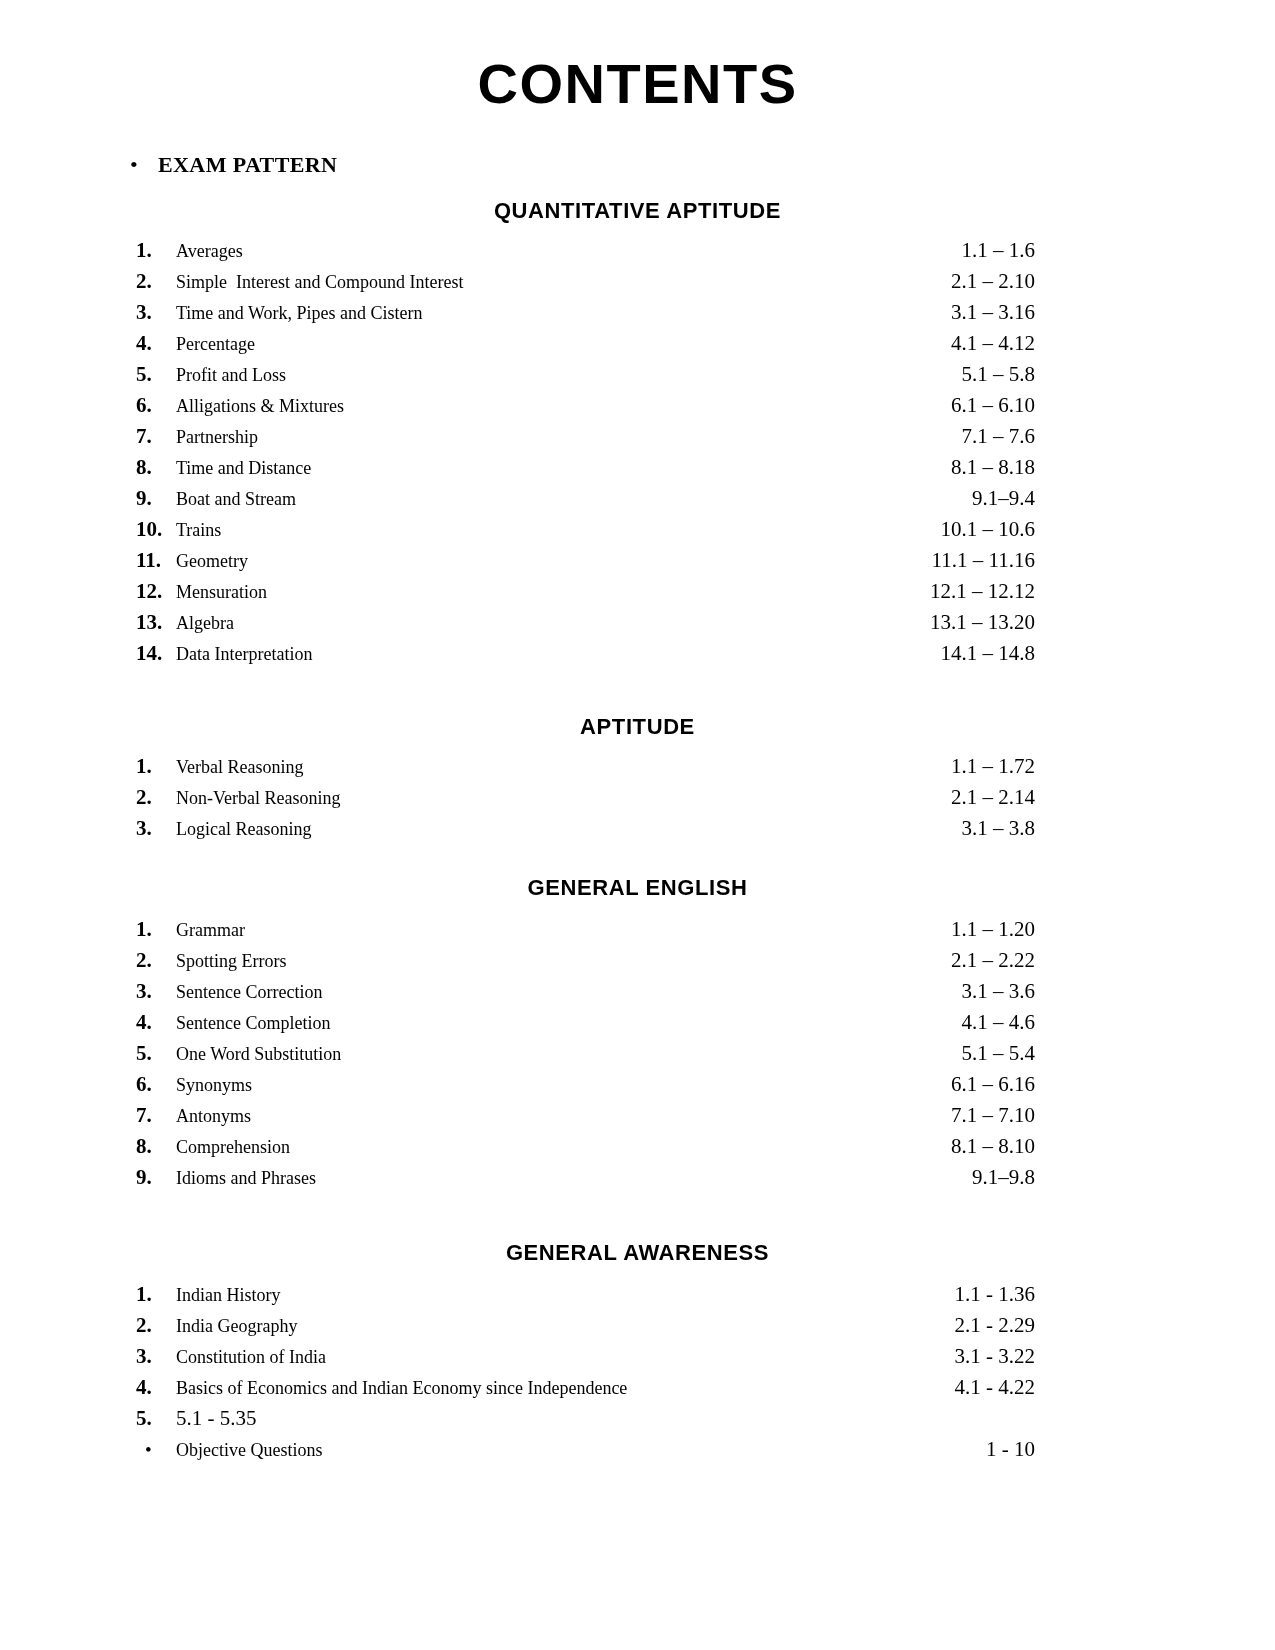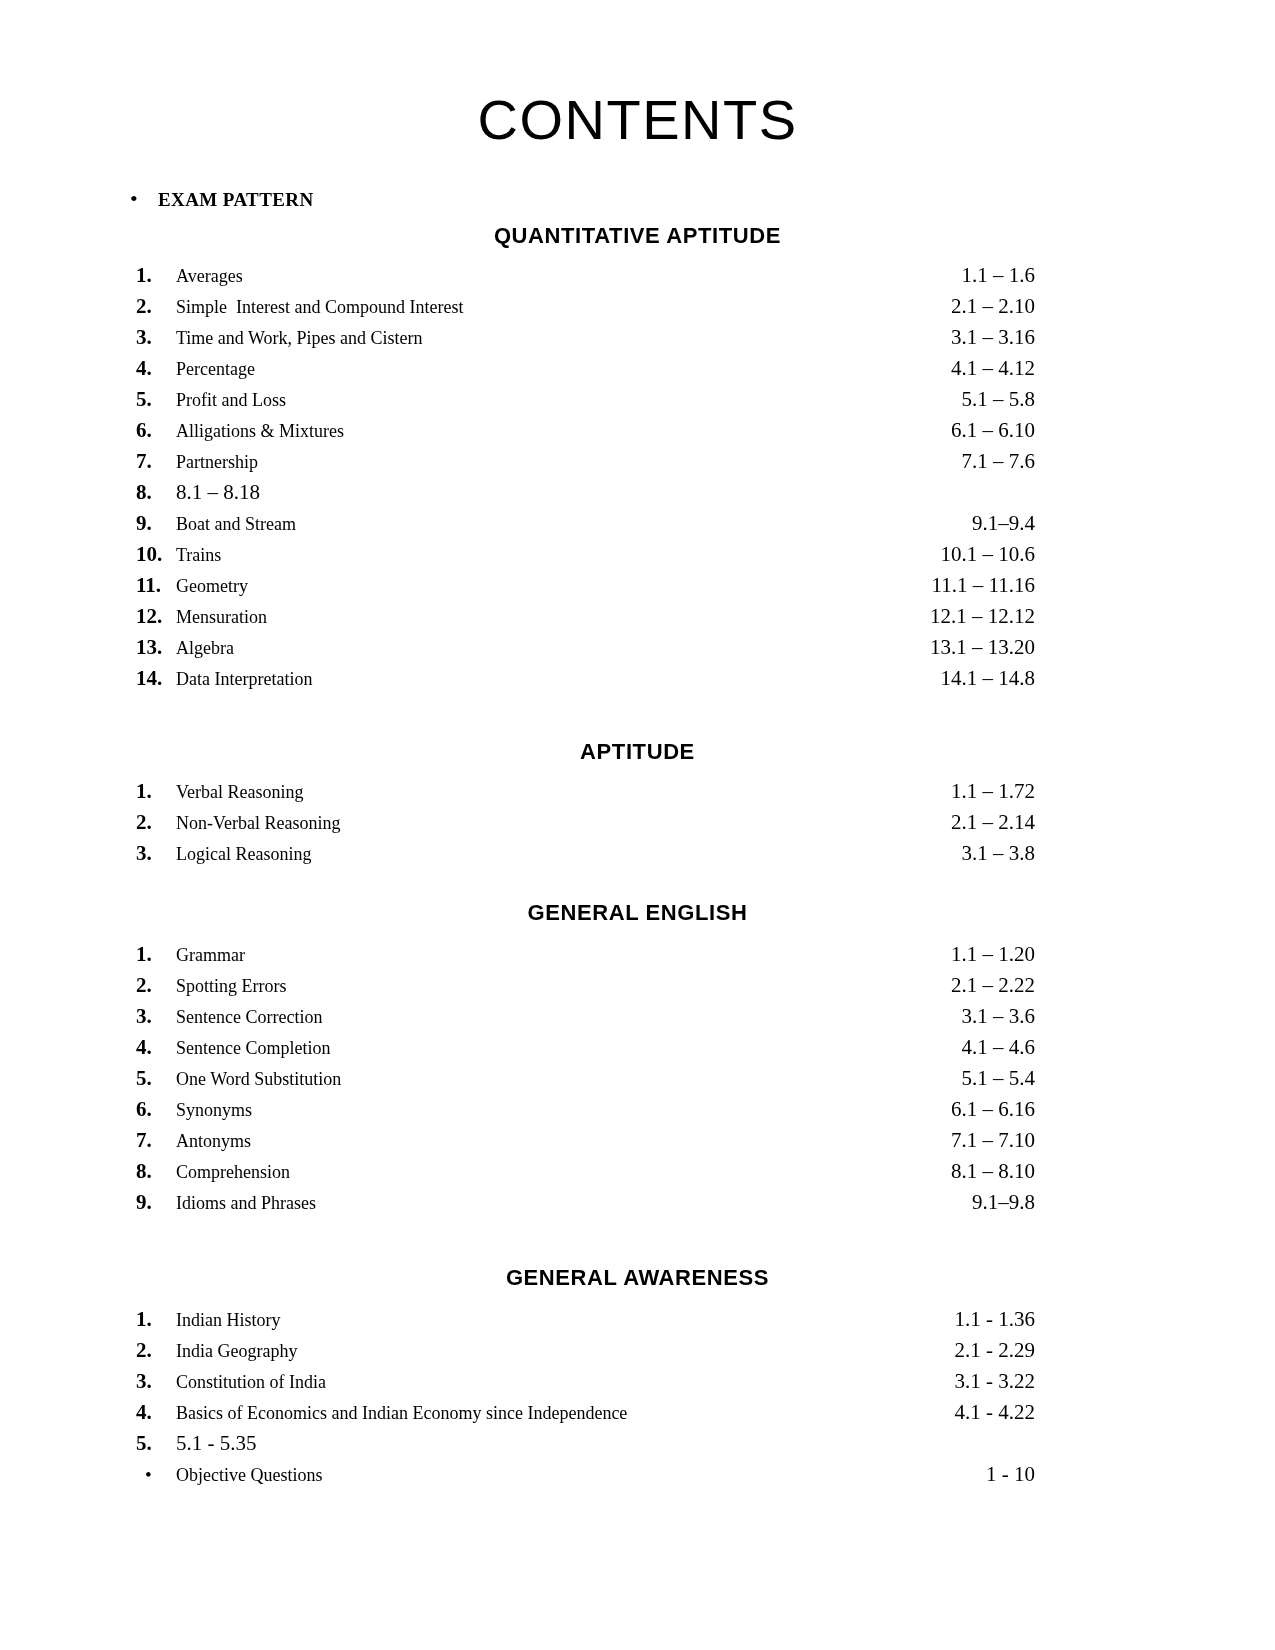--- a/index.html
+++ b/index.html
@@ -18,26 +18,26 @@
   .page {
     width: 1275px;
     height: 1650px;
     position: relative;
     box-sizing: border-box;
   }
 
   
   .doc-title {
     font-family: "Liberation Sans", "DejaVu Sans", sans-serif;
-    font-weight: normal;
+    font-weight: bold;
     font-size: 56px;
     letter-spacing: 1.5px;
     text-align: center;
     margin: 0;
-    padding-top: 92px;
+    padding-top: 56px;
     line-height: 1.0;
     color: #000;
   }
 
   
   .exam-pattern-row {
     margin-top: 40px;
     padding-left: 130px;
     display: flex;
     align-items: baseline;
@@ -46,36 +46,36 @@
     font-family: "Liberation Serif", serif;
     font-size: 22px;
     line-height: 1;
     width: 28px;
     display: inline-block;
     text-align: left;
   }
   .exam-pattern-label {
     font-family: "Liberation Serif", "DejaVu Serif", serif;
     font-weight: bold;
-    font-size: 19px;
+    font-size: 22px;
     letter-spacing: 0.4px;
   }
 
   
   .section-heading {
     font-family: "Liberation Sans", "DejaVu Sans", sans-serif;
     font-weight: bold;
     font-size: 22px;
     text-align: center;
     letter-spacing: 0.6px;
     margin: 0;
     padding: 0;
     color: #000;
   }
-  .heading-qa    { margin-top: 12px; }
+  .heading-qa    { margin-top: 20px; }
   .heading-rs    { margin-top: 42px; }
   .heading-ge    { margin-top: 28px; }
   .heading-ga    { margin-top: 44px; }
 
   
   .entry-list {
     list-style: none;
     margin: 0;
     padding: 0;
   }
@@ -165,20 +165,21 @@
         <span class="entry-title">Alligations &amp; Mixtures</span>
         <span class="entry-pages">6.1 – 6.10</span>
       </li>
       <li class="entry-row">
         <span class="entry-num">7.</span>
         <span class="entry-title">Partnership</span>
         <span class="entry-pages">7.1 – 7.6</span>
       </li>
       <li class="entry-row">
         <span class="entry-num">8.</span>
+        <span class="entry-title">Time and Distance</span>
         <span class="entry-pages">8.1 – 8.18</span>
       </li>
       <li class="entry-row">
         <span class="entry-num">9.</span>
         <span class="entry-title">Boat and Stream</span>
         <span class="entry-pages">9.1–9.4</span>
       </li>
       <li class="entry-row">
         <span class="entry-num">10.</span>
         <span class="entry-title">Trains</span>

